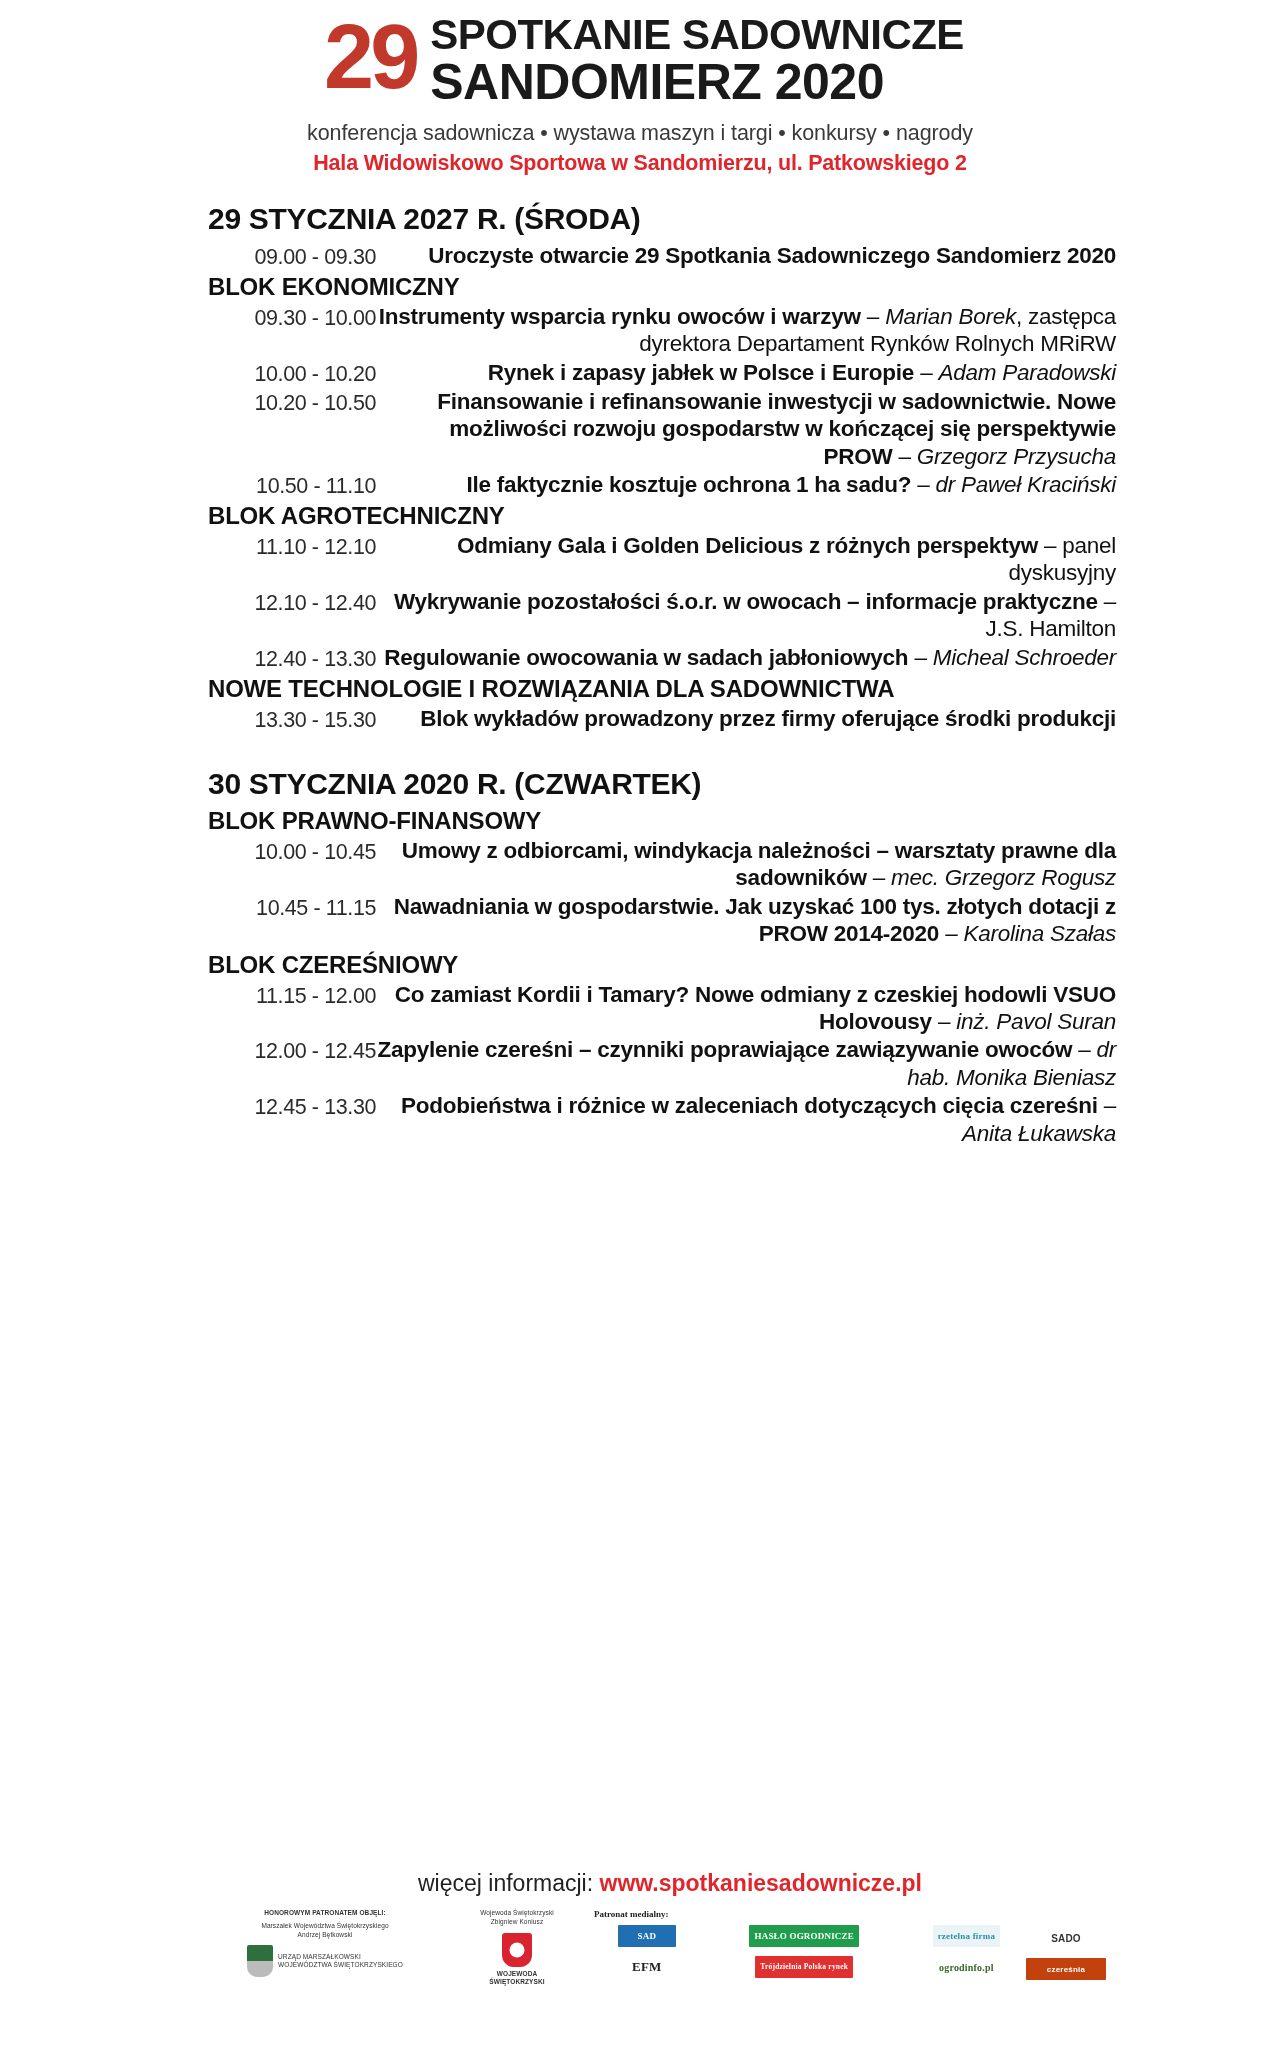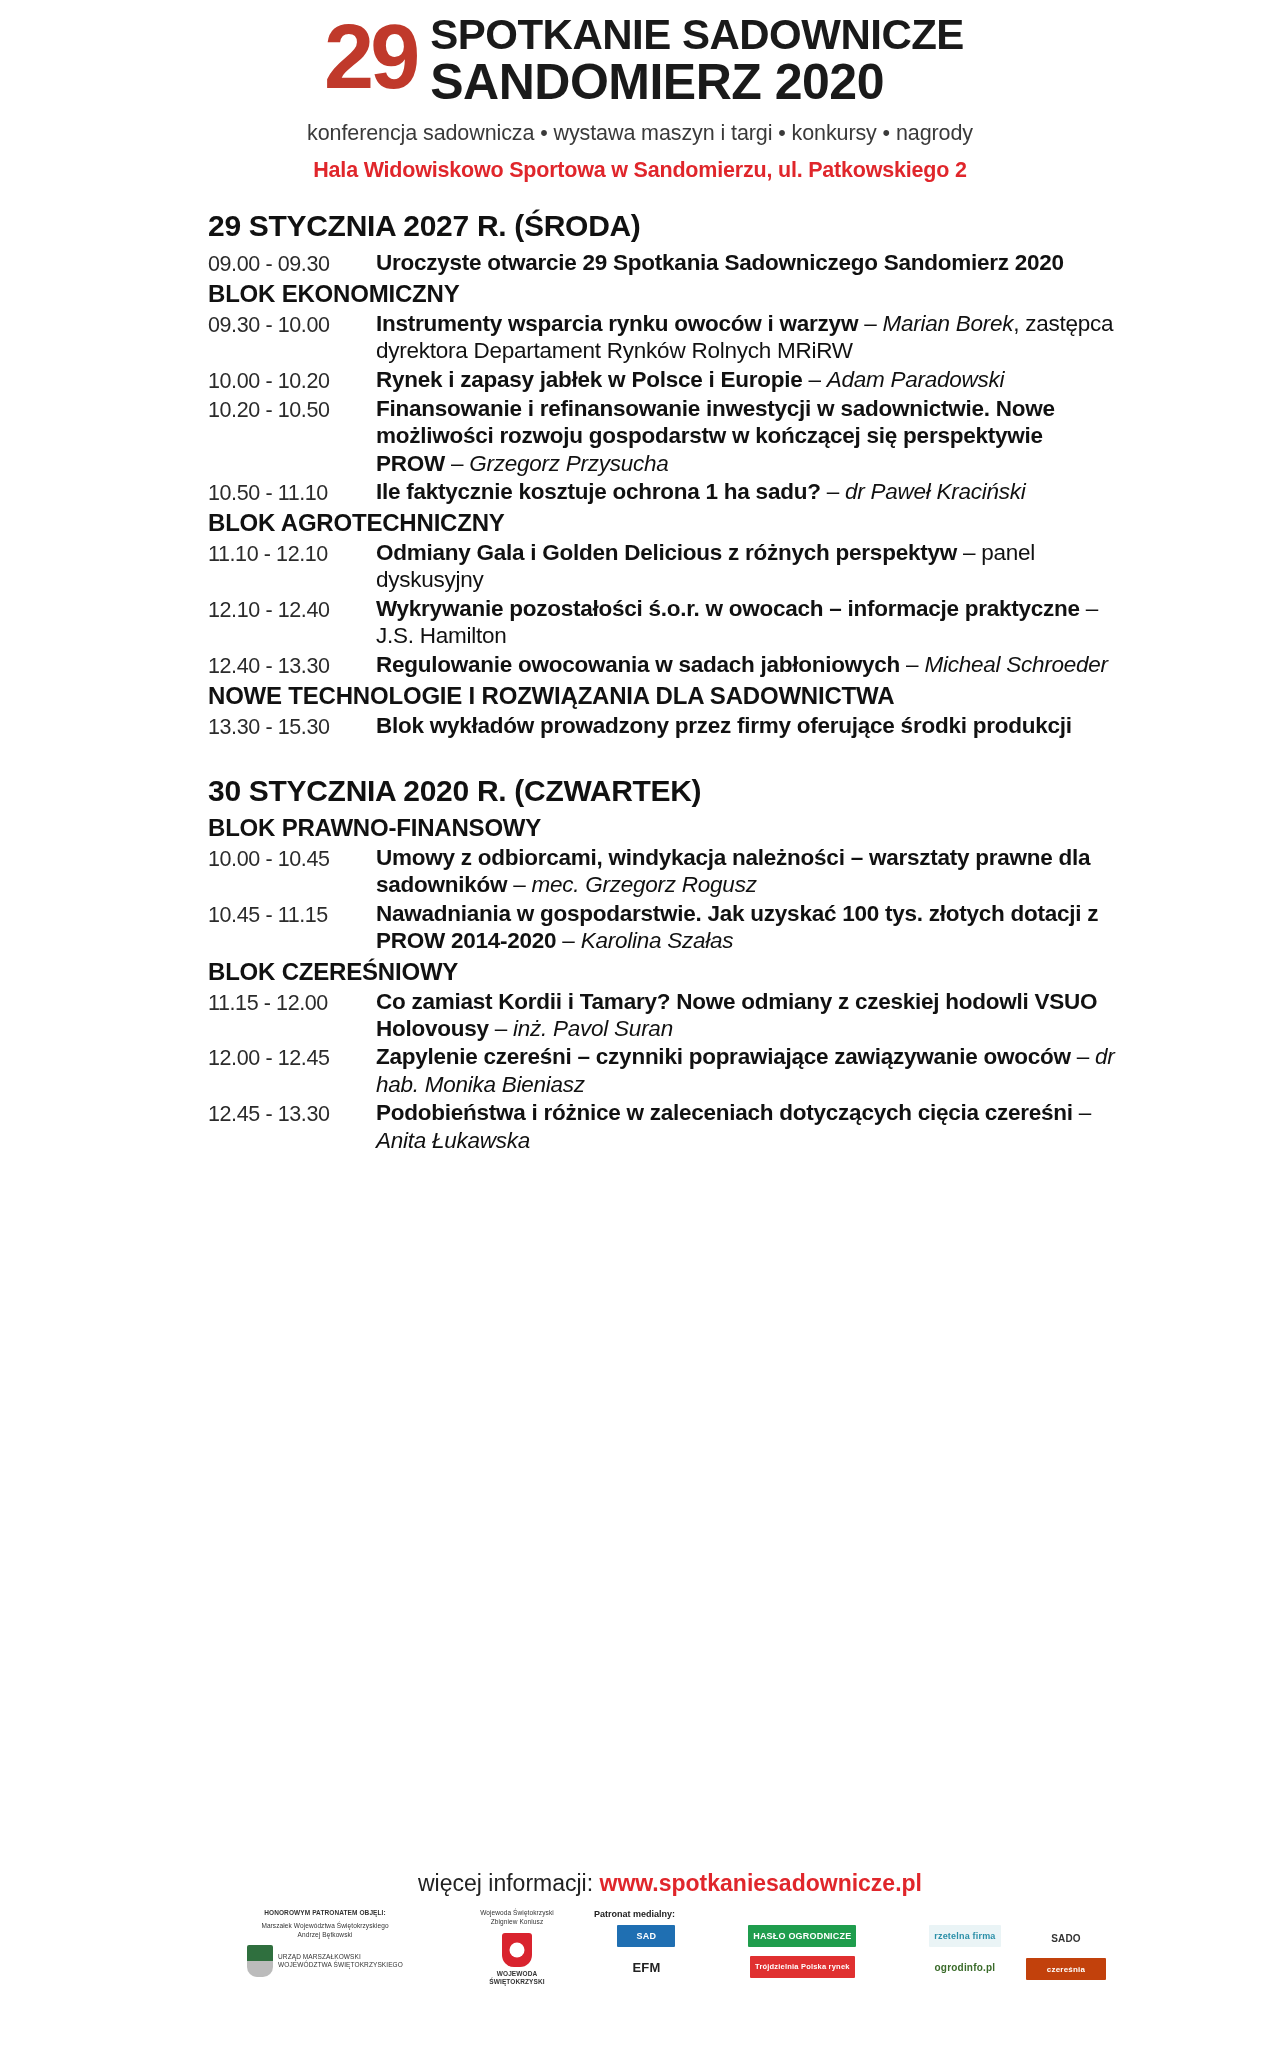--- a/index.html
+++ b/index.html
@@ -66,21 +66,21 @@
     color: #1a1a1a;
     white-space: nowrap;
   }
   .subtitle {
     margin-top: 14px;
     font-size: 21.5px;
     color: #3a3a3a;
     letter-spacing: -0.1px;
   }
   .venue {
-    margin-top: 12px;
+    margin-top: 5px;
     font-size: 21.5px;
     font-weight: bold;
     color: #e0262b;
     letter-spacing: -0.2px;
   }
 
   
   .schedule {
     padding: 26px 14px 0 58px;
   }
@@ -98,20 +98,21 @@
     font-size: 24px;
     font-weight: bold;
     letter-spacing: -0.2px;
     color: #111;
     margin: 3px 0 2px 0;
   }
   .row {
     display: flex;
     align-items: flex-start;
     margin-bottom: 1px;
+    text-align: right;
   }
   .time {
     flex: 0 0 168px;
     font-size: 21.5px;
     color: #2b2b2b;
     letter-spacing: -0.4px;
     padding-top: 3px;
     white-space: nowrap;
   }
   .desc {
@@ -340,21 +341,21 @@
       </div>
 
       <div class="logo-col" style="width:150px;">
         <div class="tiny">Wojewoda Świętokrzyski</div>
         <div class="tiny">Zbigniew Koniusz</div>
         <div class="eagle"></div>
         <div class="tiny bold">WOJEWODA</div>
         <div class="tiny bold">ŚWIĘTOKRZYSKI</div>
       </div>
 
-      <div class="logo-col" style="width:430px;">
+      <div class="logo-col" style="width:430px;font-family:Liberation Serif, serif;">
         <div class="patronat-label">Patronat medialny:</div>
         <div class="media-grid">
           <div class="chip sad">SAD</div>
           <div class="chip haslo">HASŁO OGRODNICZE</div>
           <div class="chip rzetel">rzetelna firma</div>
           <div class="chip efm">EFM</div>
           <div class="chip trojka">Trójdzielnia Polska rynek</div>
           <div class="chip ogrod">ogrodinfo.pl</div>
         </div>
       </div>

